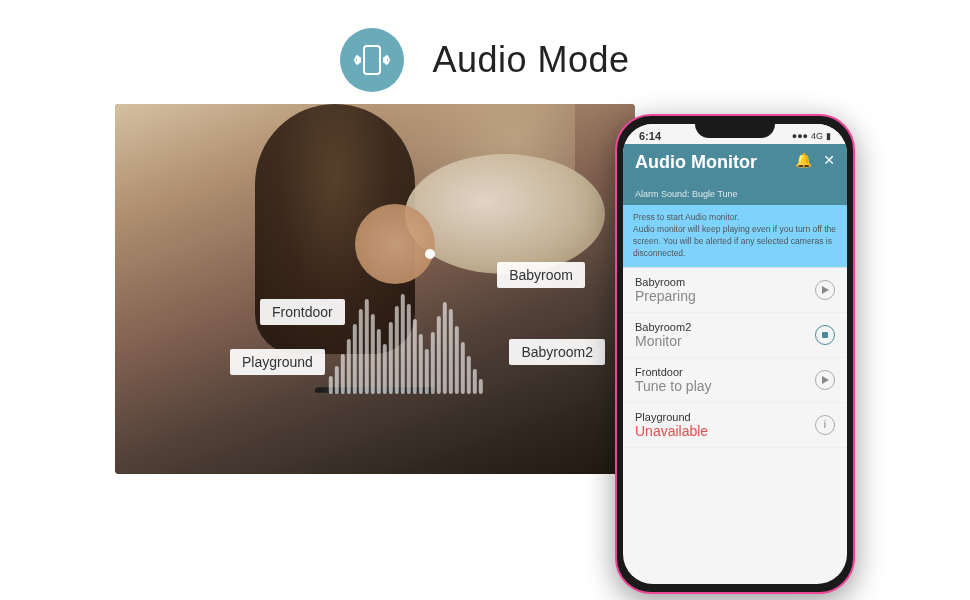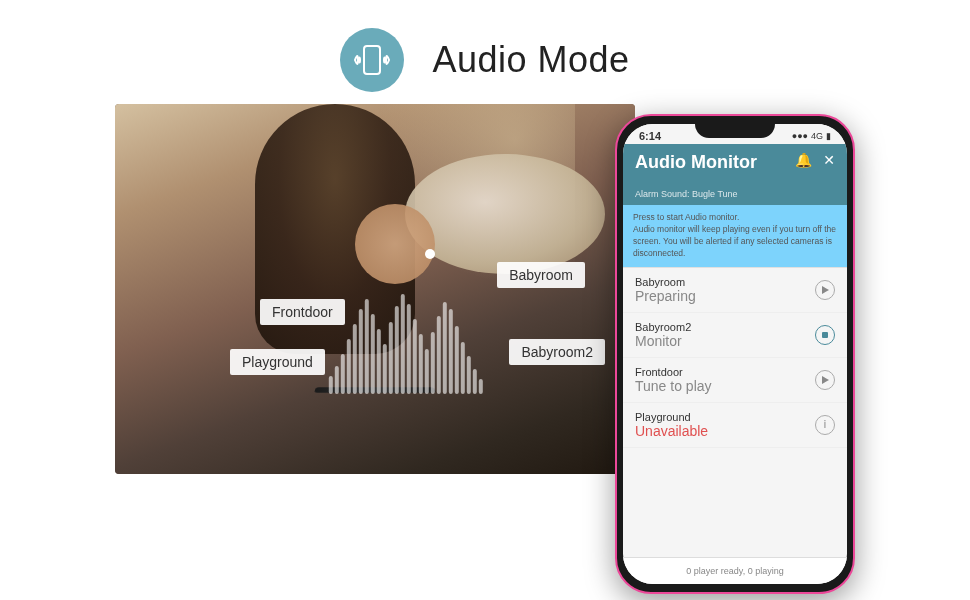--- a/index.html
+++ b/index.html
@@ -463,23 +463,20 @@
               <div class="camera-name">Playground</div>
               <div class="camera-status unavailable">Unavailable</div>
             </div>
             <div class="camera-action info">
               <span style="font-size:10px;font-weight:bold;color:#aaa;">i</span>
             </div>
           </div>
 
         </div>
 
-        <div class="app-footer">
-          <span>0 player ready, 0 playing</span>
-        </div>
 
       </div>
     </div>
   </div>
 
 </div>
 
 <div class="bottom-text">
   <br>
   

